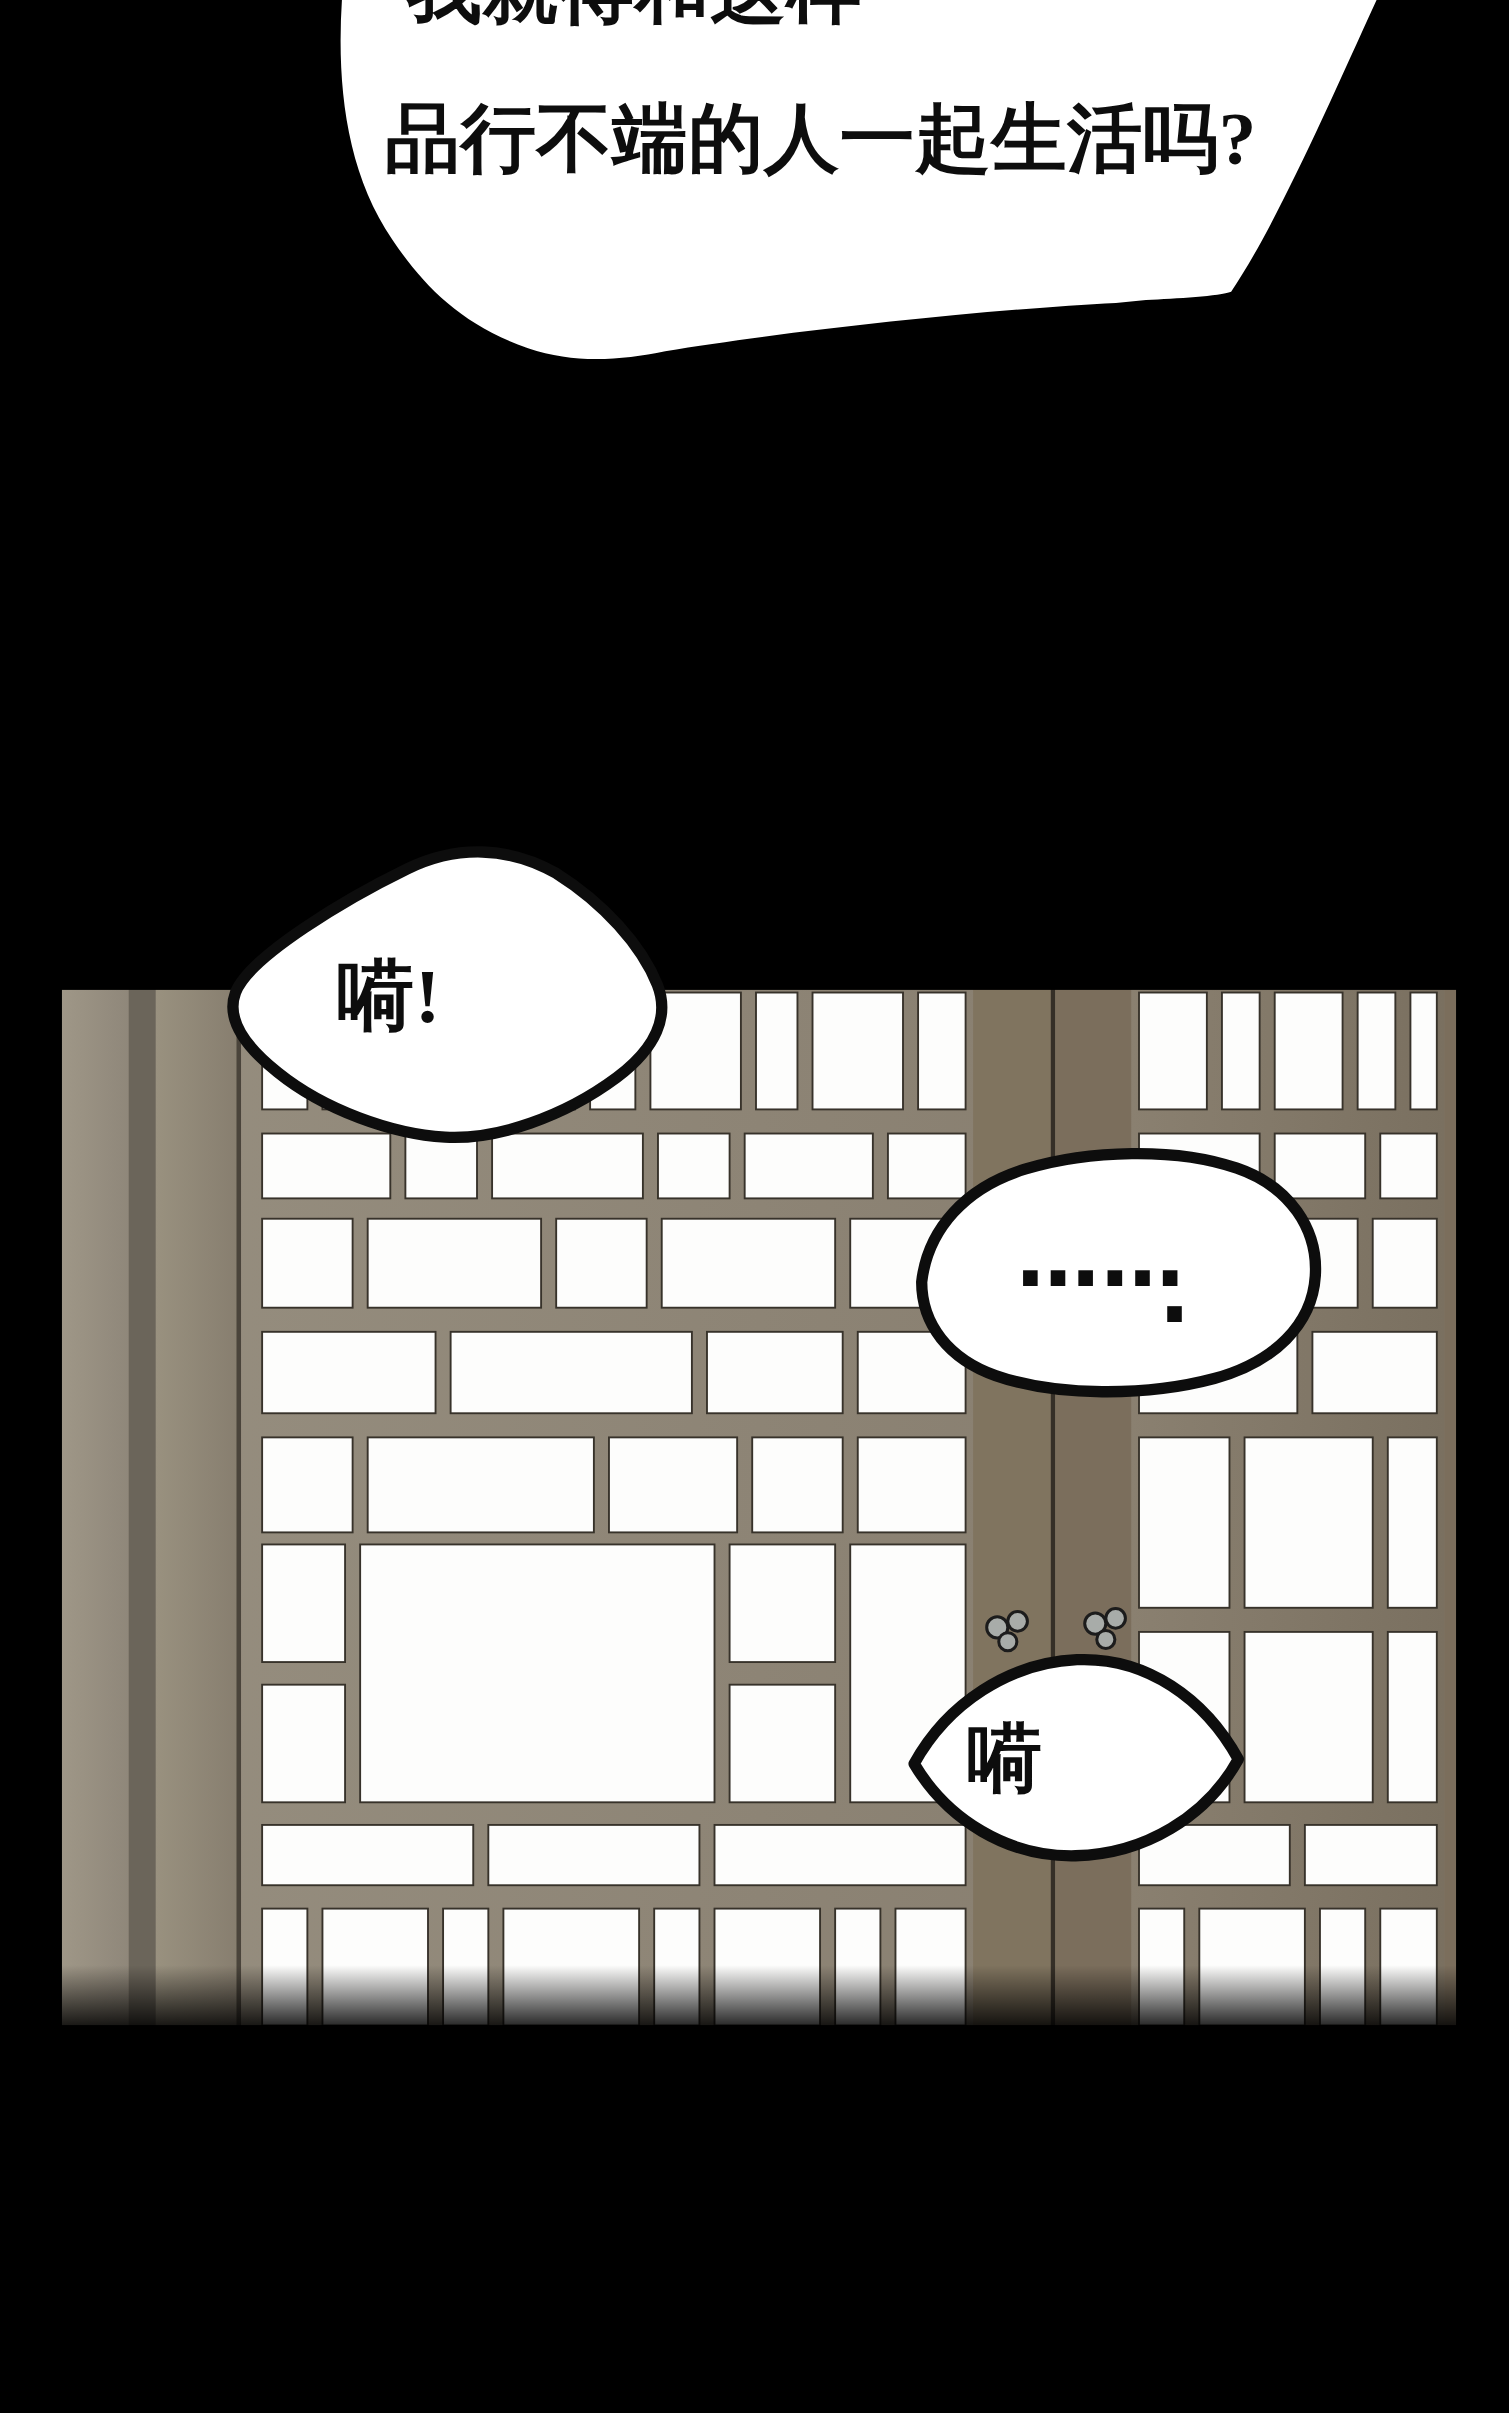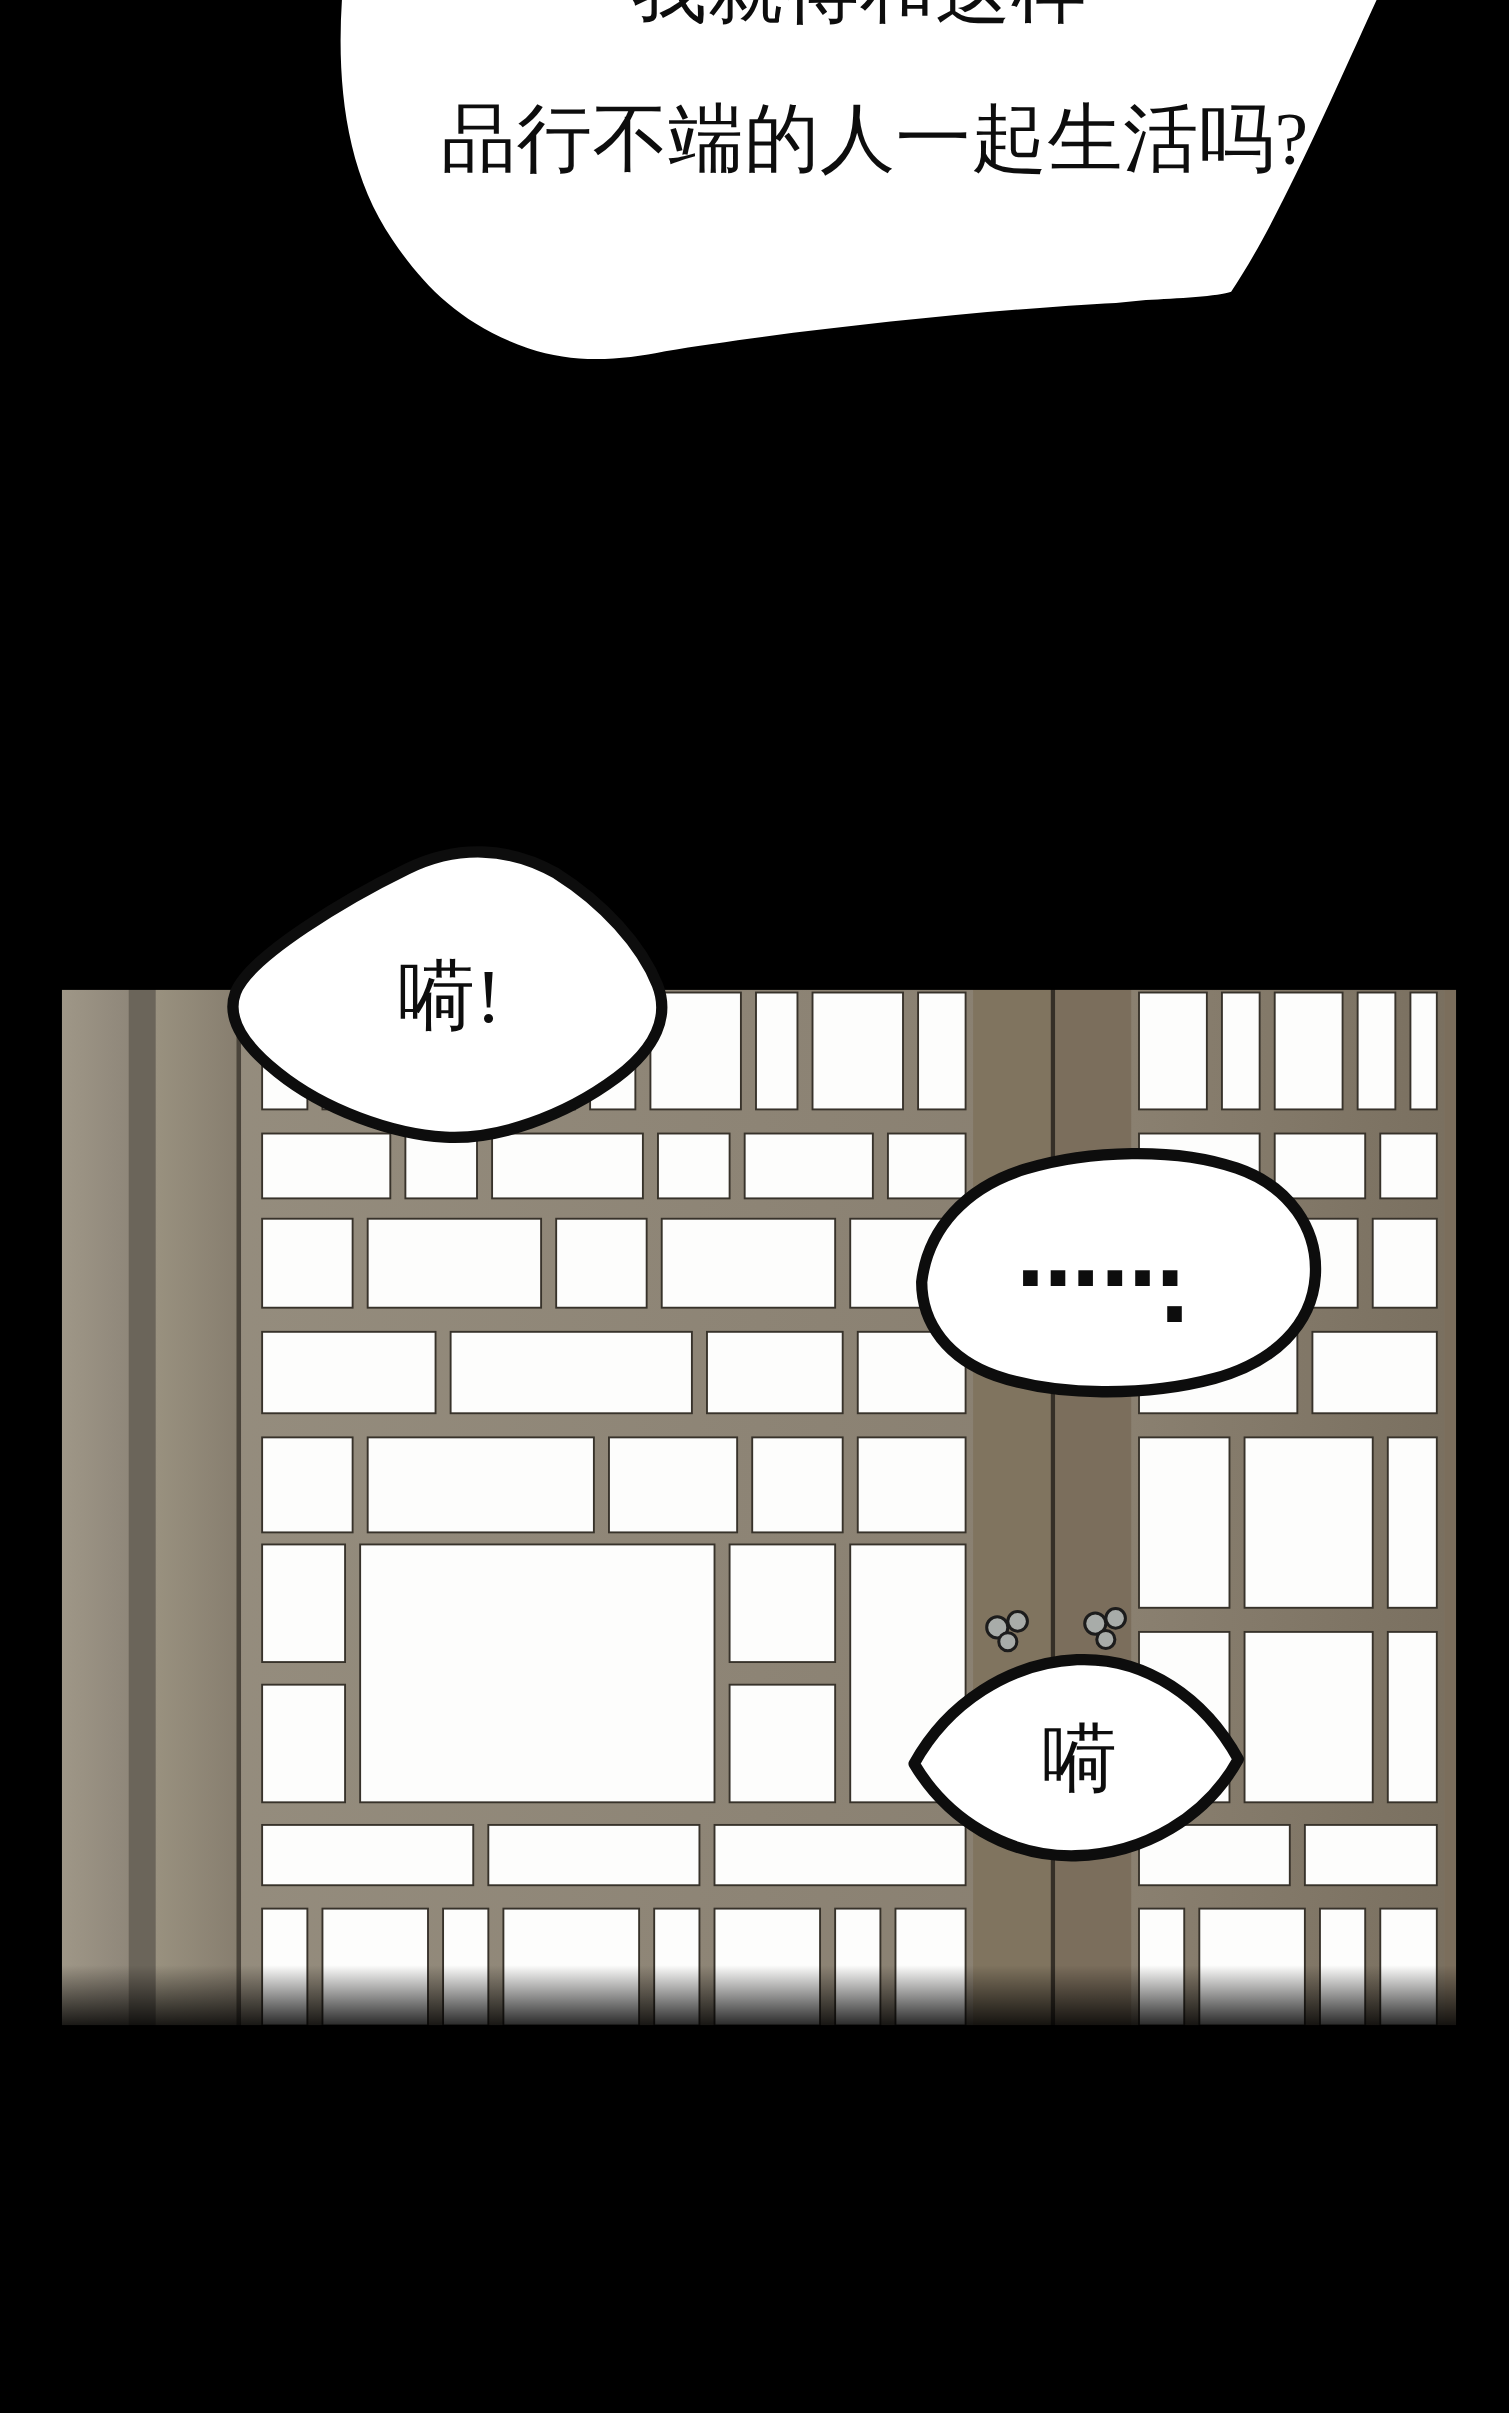--- a/index.html
+++ b/index.html
@@ -2,21 +2,21 @@
 <html style="--bg: #000000; --ink: #0d0d0d; --bubble_fill: #ffffff; --pane: #fdfdfc; --pane_edge: #37322a; --post_light: #9b9384; --post_stripe: #6b655a; --post_mid: #948c7c; --leaf_bar: #8e8474; --leaf_bar_dark: #7b7162; --stile_left: #80745f; --stile_right: #7b6e5c; --seam: #352f27; --knob: #a8aca9; --knob_edge: #1c1c1c;font-size:12px"><head>
 <meta charset="utf-8">
 <style>
   html,body{margin:0;padding:0;background:#000;}
   .page{position:relative;width:1509px;height:2413px;overflow:hidden;
         background:var(--bg,#000);font-family:"Liberation Serif","DejaVu Serif",serif;}
   .abs{position:absolute;}
   svg{display:block;}
   .bubble-shape{fill:var(--bubble_fill,#ffffff);stroke:var(--ink,#0d0d0d);stroke-width:15;stroke-linejoin:round;}
   .knockout{fill:var(--bubble_fill,#ffffff);stroke:none;}
-  .bubble-text{color:var(--ink,#0d0d0d);font-weight:400;text-align:center;line-height:1.08;
+  .bubble-text{color:var(--ink,#0d0d0d);font-weight:700;line-height:1.08;
                letter-spacing:0.8px;white-space:nowrap;}
   .pane{fill:var(--pane,#fefefe);stroke:var(--pane_edge,#37322a);stroke-width:2.5;}
   .knob{fill:var(--knob,#a8aca9);stroke:var(--knob_edge,#1c1c1c);stroke-width:4;}
   .dots{font-family:"DejaVu Sans","Liberation Sans",sans-serif;font-weight:700;
         color:var(--ink,#0d0d0d);line-height:1;}
 </style>
 </head>
 <body>
 
 <div class="page">

